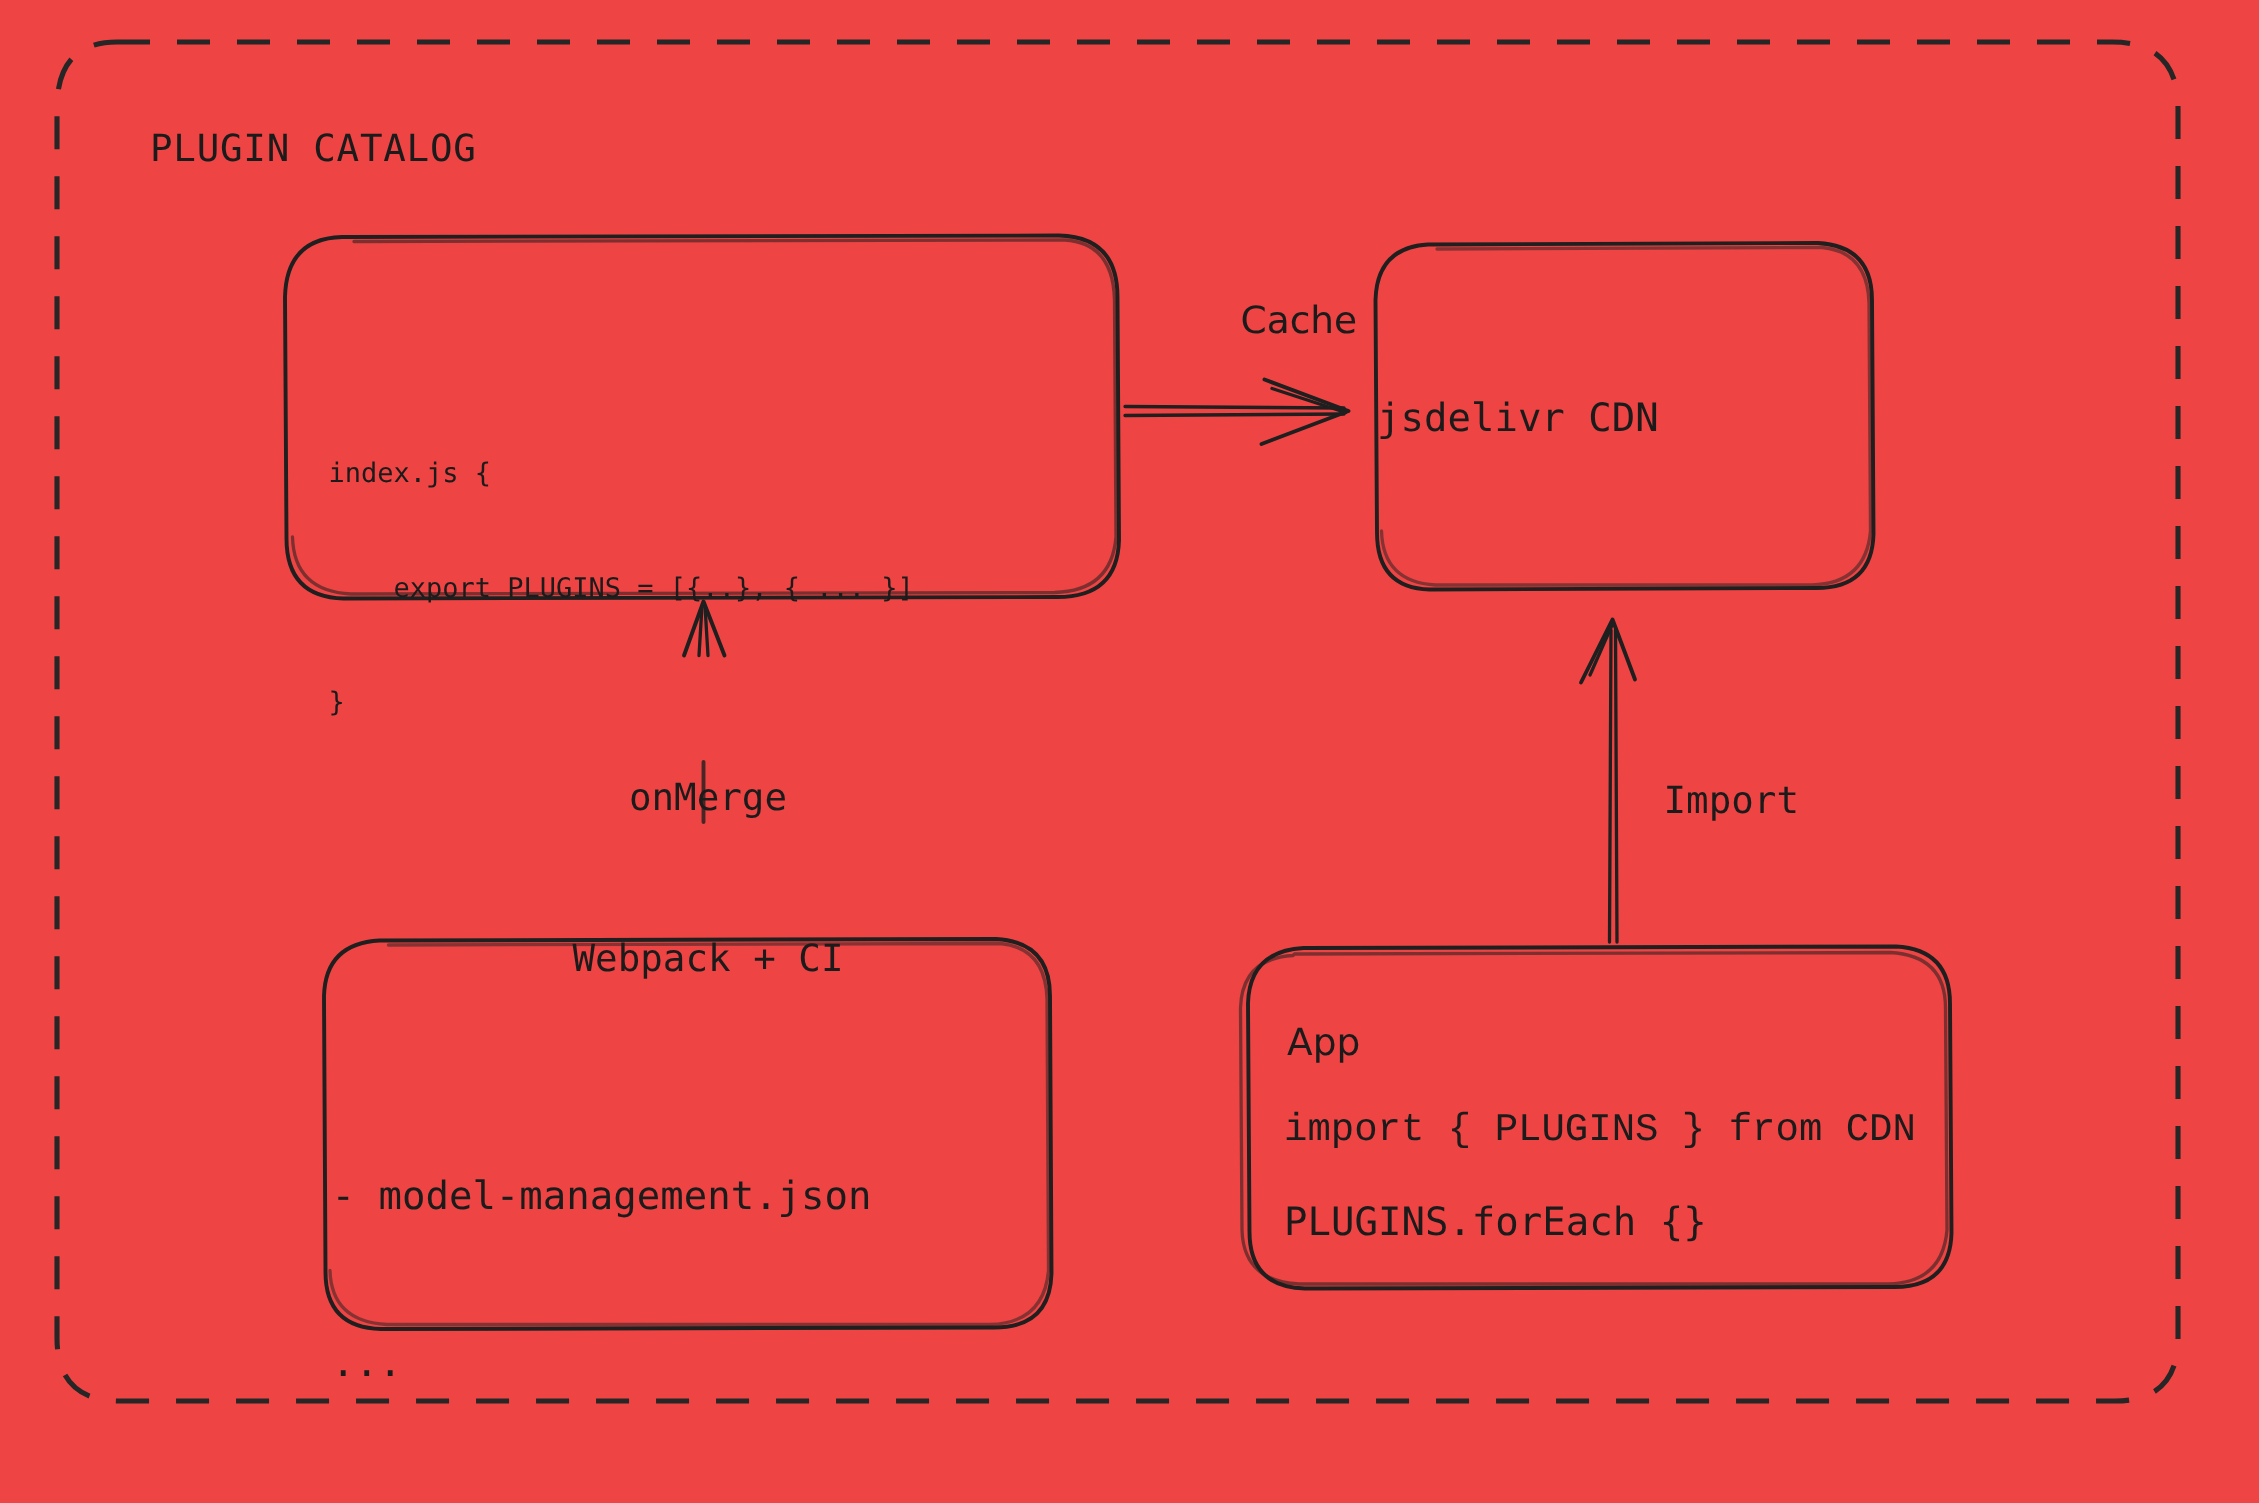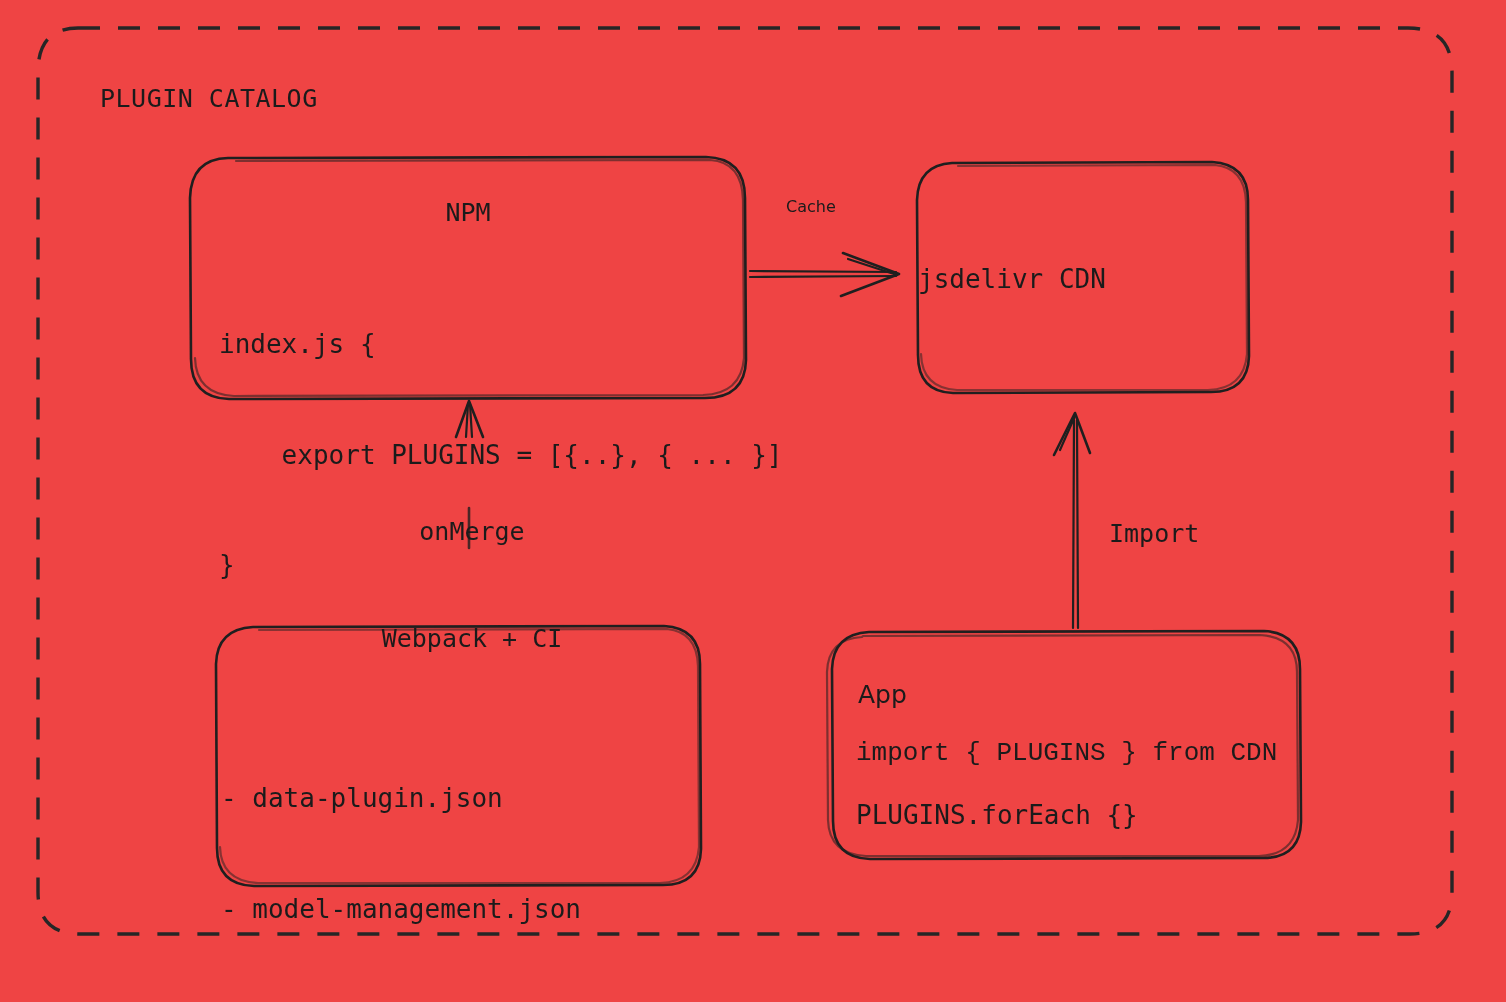--- a/index.html
+++ b/index.html
@@ -56,33 +56,33 @@
   .npm-title {
     left: 190px;
     top: 195px;
     width: 556px;
     text-align: center;
     font-size: 25px;
   }
   .npm-code {
     left: 219px;
     top: 252px;
-    font-size: 26px;
+    font-size: 18px;
   }
   .cdn-title {
     left: 918px;
     top: 261px;
     width: 330px;
     text-align: left;
     font-size: 26px;
   }
   .cache-label {
-    left: 786px;
+    left: 827px;
     top: 196px;
-    font-size: 16px;
+    font-size: 25px;
   }
   .webpack-label {
     left: 352px;
     top: 443px;
     width: 240px;
     text-align: center;
     font-size: 25px;
   }
   .import-label {
     left: 1109px;
@@ -213,42 +213,40 @@
     <g>
       <path class="stroke stroke-thin" d="M 1073 628 L 1074 420"></path>
       <path class="stroke stroke-thin" d="M 1078 628 L 1077 420"></path>
       <path class="stroke stroke-mid" d="M 1054 455 L 1075 413 L 1090 453"></path>
       <path class="stroke stroke-thin" d="M 1060 450 L 1075 416"></path>
     </g>
   </svg>
 
   <div class="txt frame-title">PLUGIN CATALOG</div>
 
-  <div class="txt npm-title">NPM</div>
 
   <div class="txt npm-code">
     <div>index.js {</div>
     <div>    export PLUGINS = [{..}, { ... }]</div>
     <div>}</div>
   </div>
 
   <div class="txt cdn-title">jsdelivr CDN</div>
 
   <div class="txt sans cache-label">Cache</div>
 
   <div class="txt webpack-label">
     <div>onMerge</div>
     <div>Webpack + CI</div>
   </div>
 
   <div class="txt import-label">Import</div>
 
 
   <div class="txt repo-list">
-    <div>- data-plugin.json</div>
     <div>- model-management.json</div>
     <div>...</div>
   </div>
 
   <div class="txt sans app-title">App</div>
 
   <div class="txt app-code-1">import { PLUGINS } from CDN</div>
 
   <div class="txt app-code-2">PLUGINS.forEach {}</div>
 

